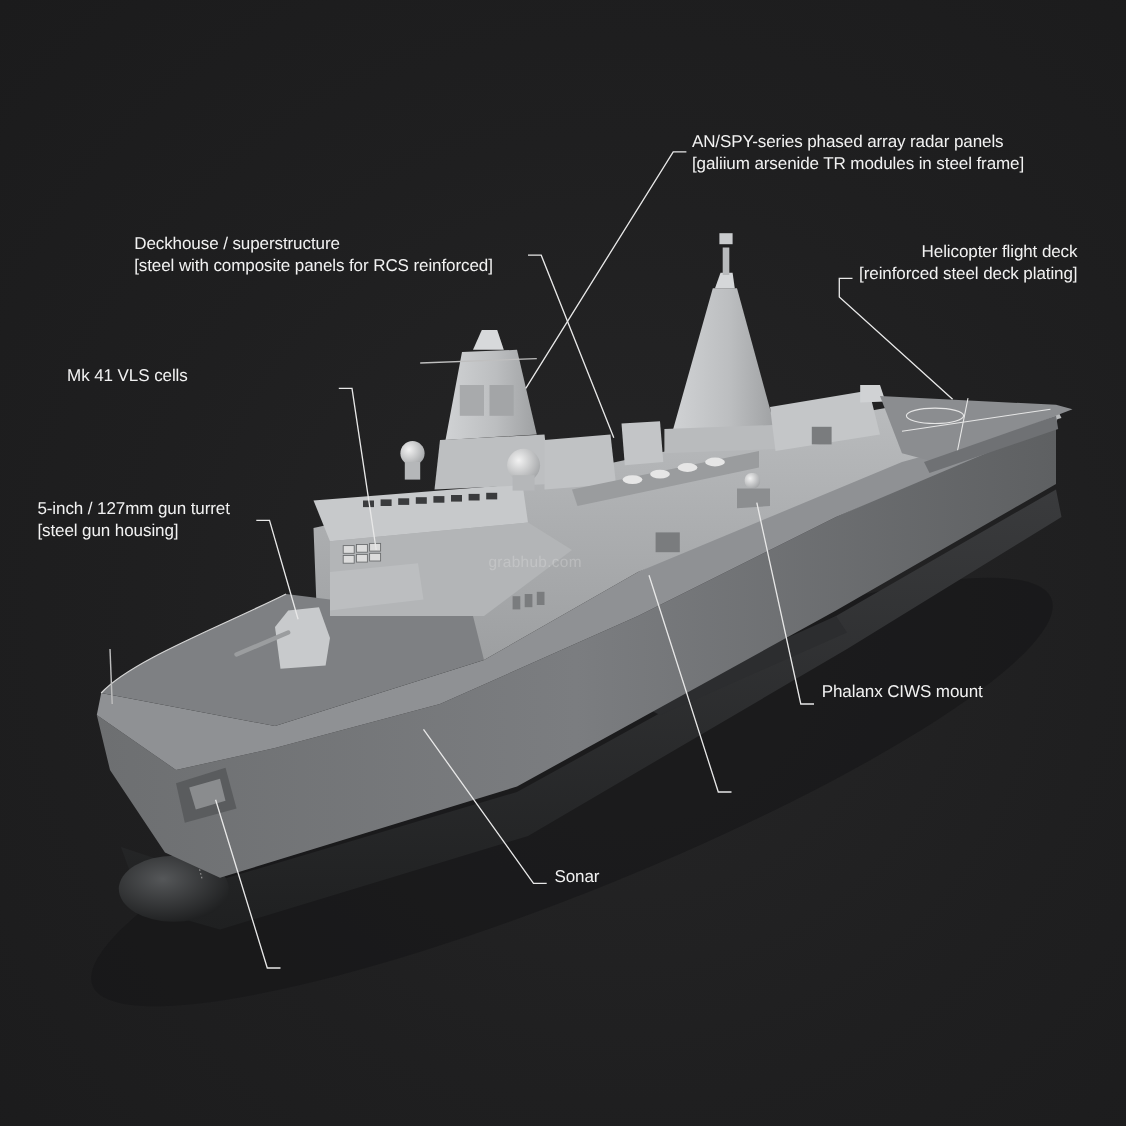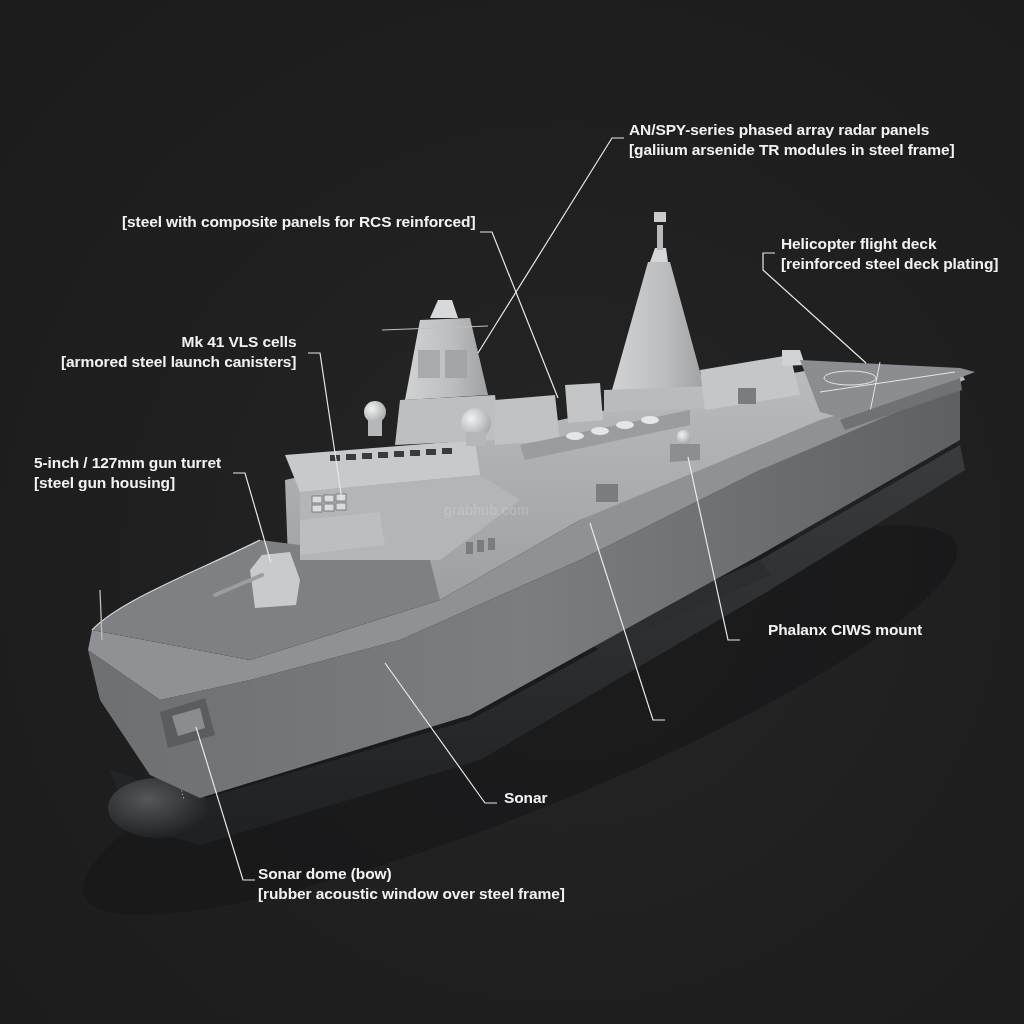--- a/index.html
+++ b/index.html
@@ -2,21 +2,21 @@
 <html><head>
 <meta charset="utf-8">
 <style>
   html, body { margin: 0; padding: 0; background: #1e1e1f; }
   body { width: 1024px; height: 1024px; overflow: hidden; position: relative;
          font-family: "Liberation Sans", "DejaVu Sans", sans-serif; }
   .stage { position: absolute; left: 0; top: 0; width: 1024px; height: 1024px;
            background: radial-gradient(ellipse at 55% 55%, #262627 0%, #1f1f20 55%, #1b1b1c 100%); }
   svg.art { position: absolute; left: 0; top: 0; }
   .label { position: absolute; color: #f2f2f2; font-size: 15.5px; line-height: 19.5px;
-           letter-spacing: -0.1px; white-space: nowrap; font-weight: bold; }
+           letter-spacing: -0.1px; white-space: nowrap; }
   .label .line { display: block; }
   .watermark { position: absolute; left: 444px; top: 502px; font-size: 14px;
                color: rgba(235,235,235,0.28); letter-spacing: 0.3px; }
 </style>
 </head>
 <body>
 
 <div class="stage">
 
   <svg class="art" width="1024" height="1024" viewBox="0 0 1024 1024">
@@ -175,44 +175,40 @@
   </svg>
 
   <div class="watermark">grabhub.com</div>
 
   <div class="label" style="left:629px; top:120px;">
     <span class="line">AN/SPY-series phased array radar panels</span>
     <span class="line">[galiium arsenide TR modules in steel frame]</span>
   </div>
 
   <div class="label" style="left:122px; top:212px;">
+    <span class="line">Deckhouse / superstructure</span>
     <span class="line">[steel with composite panels for RCS reinforced]</span>
   </div>
 
-  <div class="label" style="left:781px; top:234px;">
+  <div class="label" style="left:781px; top:220px;text-align:right;">
     <span class="line">Helicopter flight deck</span>
     <span class="line">[reinforced steel deck plating]</span>
   </div>
 
   <div class="label" style="left:61px; top:332px;text-align:right;">
     <span class="line">Mk 41 VLS cells</span>
-    <span class="line">[armored steel launch canisters]</span>
   </div>
 
   <div class="label" style="left:34px; top:453px;">
     <span class="line">5-inch / 127mm gun turret</span>
     <span class="line">[steel gun housing]</span>
   </div>
 
-  <div class="label" style="left:747px; top:620px;margin-left:21px;">
+  <div class="label" style="left:747px; top:620px;">
     <span class="line">Phalanx CIWS mount</span>
   </div>
 
 
   <div class="label" style="left:504px; top:788px;">
     <span class="line">Sonar</span>
   </div>
 
-  <div class="label" style="left:258px; top:864px;">
-    <span class="line">Sonar dome (bow)</span>
-    <span class="line">[rubber acoustic window over steel frame]</span>
-  </div>
 </div>
 
 </body></html>

